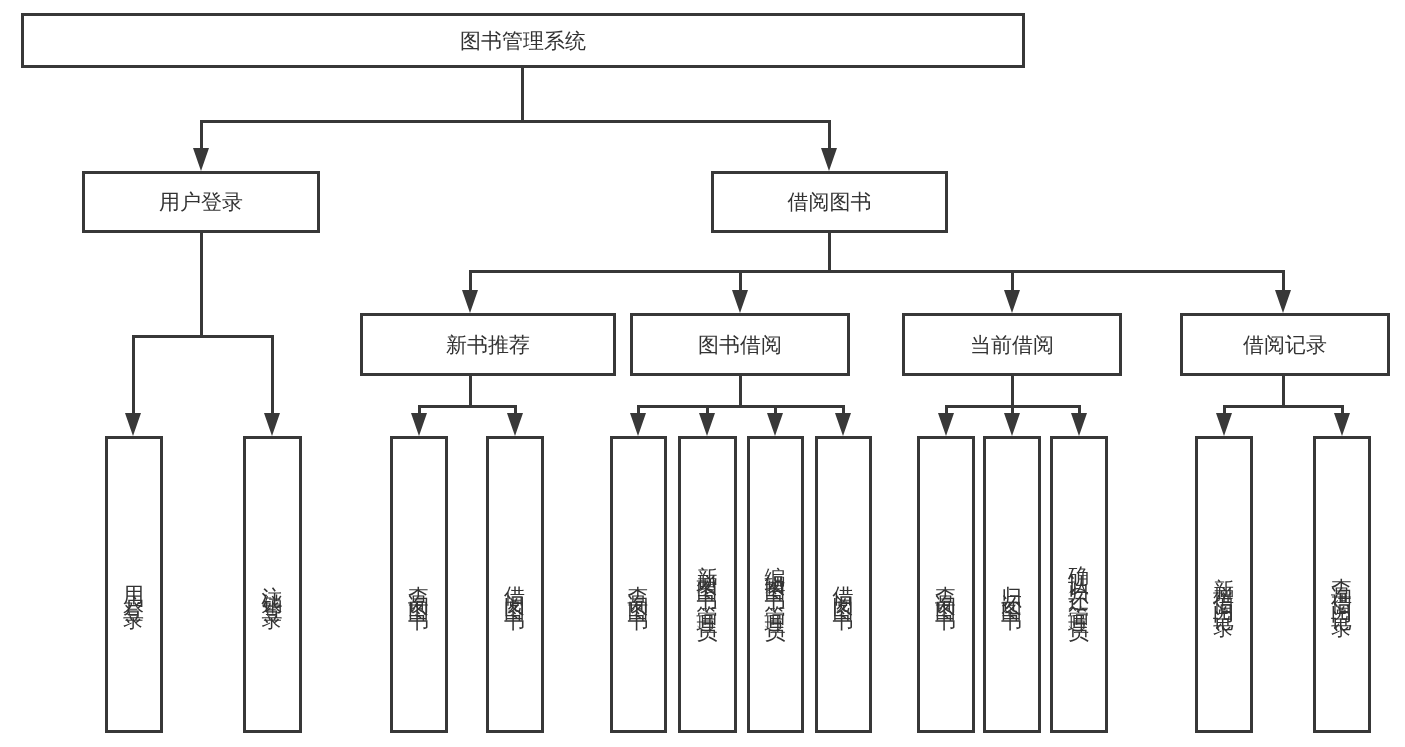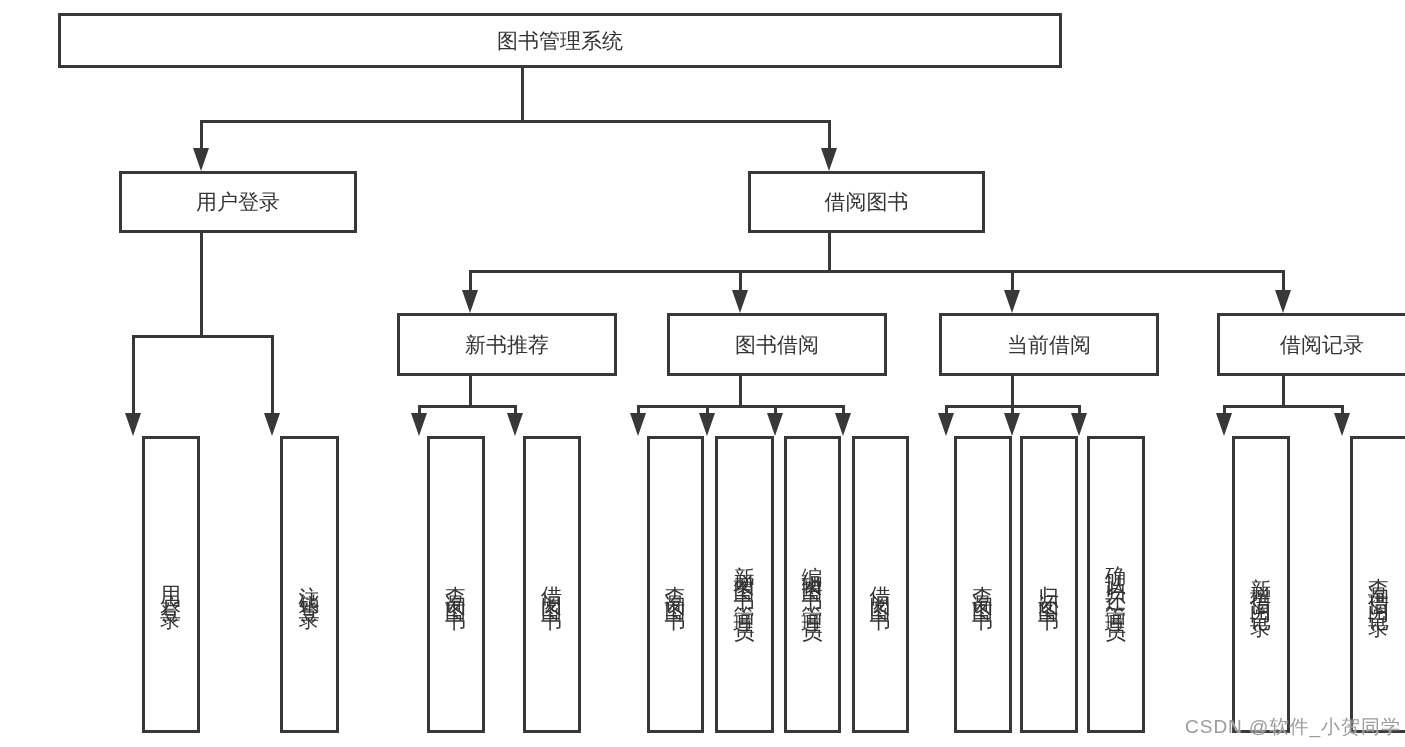--- a/index.html
+++ b/index.html
@@ -8,21 +8,21 @@
     --bg:#ffffff;
   }
   html,body{margin:0;padding:0;background:var(--bg);}
   body{font-family:"Liberation Sans","DejaVu Sans",sans-serif;}
   .canvas{
     position:relative;width:1405px;height:747px;background:var(--bg);overflow:hidden;
   }
   .box{
     position:absolute;border:3px solid var(--line);background:#fff;
     display:flex;align-items:center;justify-content:center;
-    font-size:21px;color:var(--text);box-sizing:border-box;margin-left:37px;
+    font-size:21px;color:var(--text);box-sizing:border-box;
   }
   .vtext{
     writing-mode:vertical-rl;text-orientation:mixed;letter-spacing:8px;line-height:1.1;
   }
   .hline,.vline{position:absolute;background:var(--line);}
   .hline{height:3px;}
   .vline{width:3px;}
   .arrow{
     position:absolute;width:0;height:0;
     border-left:8px solid transparent;border-right:8px solid transparent;
@@ -98,21 +98,21 @@
     <span>图书管理系统</span>
   </div>
 
   <div class="box" style="left:82px;top:171px;width:238px;height:62px;">
     <span>用户登录</span>
   </div>
   <div class="box" style="left:711px;top:171px;width:237px;height:62px;">
     <span>借阅图书</span>
   </div>
 
-  <div class="box" style="left:360px;top:313px;width:220px;height:63px;">
+  <div class="box" style="left:360px;top:313px;width:256px;height:63px;">
     <span>新书推荐</span>
   </div>
   <div class="box" style="left:902px;top:313px;width:220px;height:63px;">
     <span>当前借阅</span>
   </div>
   <div class="box" style="left:630px;top:313px;width:220px;height:63px;">
     <span>图书借阅</span>
   </div>
   <div class="box" style="left:1180px;top:313px;width:210px;height:63px;">
     <span>借阅记录</span>
@@ -155,15 +155,14 @@
     <span class="vtext">确认归还（管理员）</span>
   </div>
 
   <div class="box" style="left:1195px;top:436px;width:58px;height:297px;">
     <span class="vtext">新增借阅记录</span>
   </div>
   <div class="box" style="left:1313px;top:436px;width:58px;height:297px;">
     <span class="vtext">查询借阅记录</span>
   </div>
 
-  <div class="watermark">CSDN @软件_小贺同学</div>
 
 </div>
 
 </body></html>

